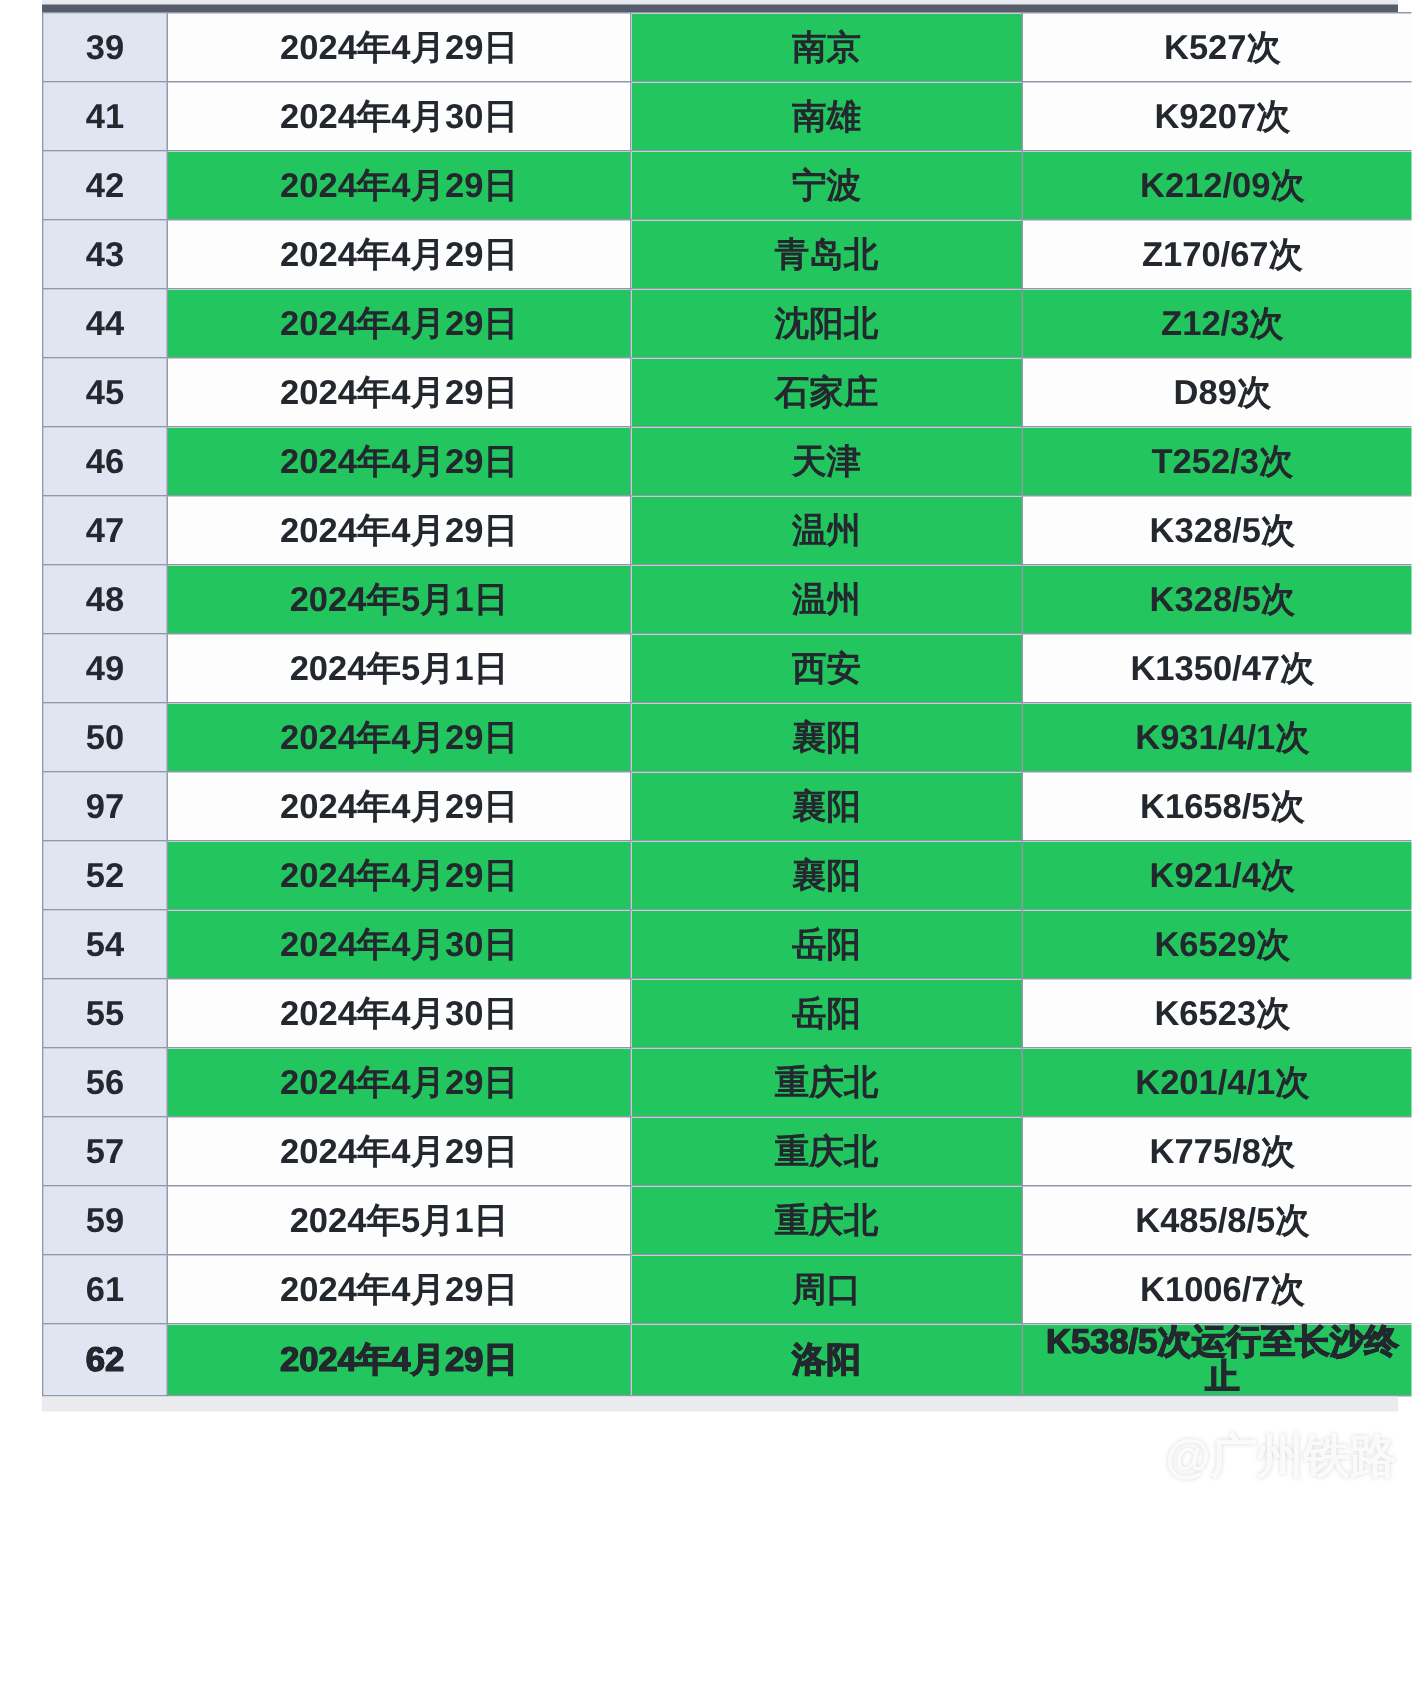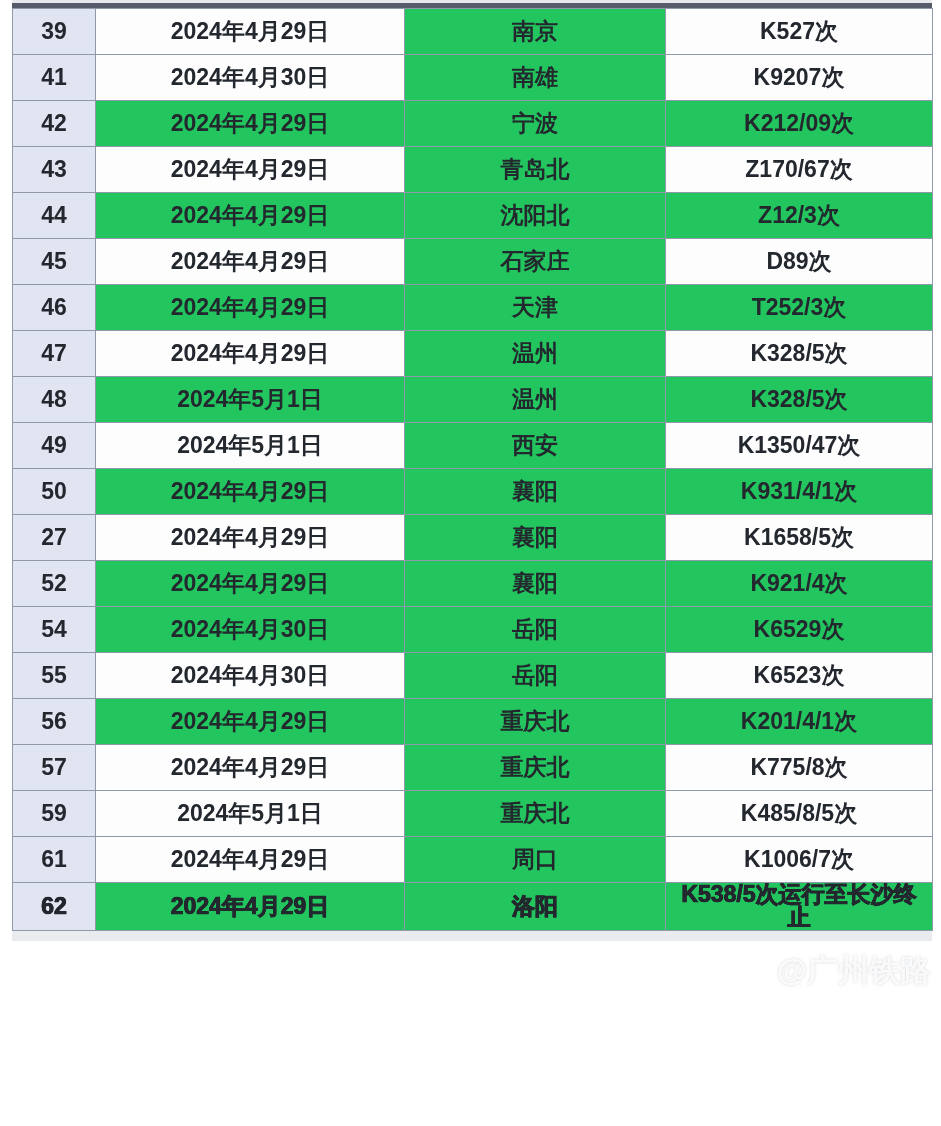--- a/index.html
+++ b/index.html
@@ -8,21 +8,21 @@
     width: 941px;
     height: 1126px;
     background: #ffffff;
     overflow: hidden;
     font-family: "Liberation Sans", "DejaVu Sans", sans-serif;
   }
   .frame {
     position: relative;
     width: 941px;
     height: 998px;
-    padding: 0 9px 0 12px;
+    padding: 0 9px 0 28px;
     box-sizing: border-box;
   }
   
   .prev-row-edge {
     height: 3px;
     background: #e7e9ee;
     border-bottom: 5px solid #565c69;
   }
   table.schedule {
     border-collapse: collapse;
@@ -144,21 +144,21 @@
     <td class="blue">西安</td>
     <td class="white">K1350/47次</td>
   </tr>
         <tr>
     <td class="num">50</td>
     <td class="blue">2024年4月29日</td>
     <td class="blue">襄阳</td>
     <td class="blue">K931/4/1次</td>
   </tr>
         <tr>
-    <td class="num">27</td>
+    <td class="num">97</td>
     <td class="white">2024年4月29日</td>
     <td class="blue">襄阳</td>
     <td class="white">K1658/5次</td>
   </tr>
         <tr>
     <td class="num">52</td>
     <td class="blue">2024年4月29日</td>
     <td class="blue">襄阳</td>
     <td class="blue">K921/4次</td>
   </tr>

